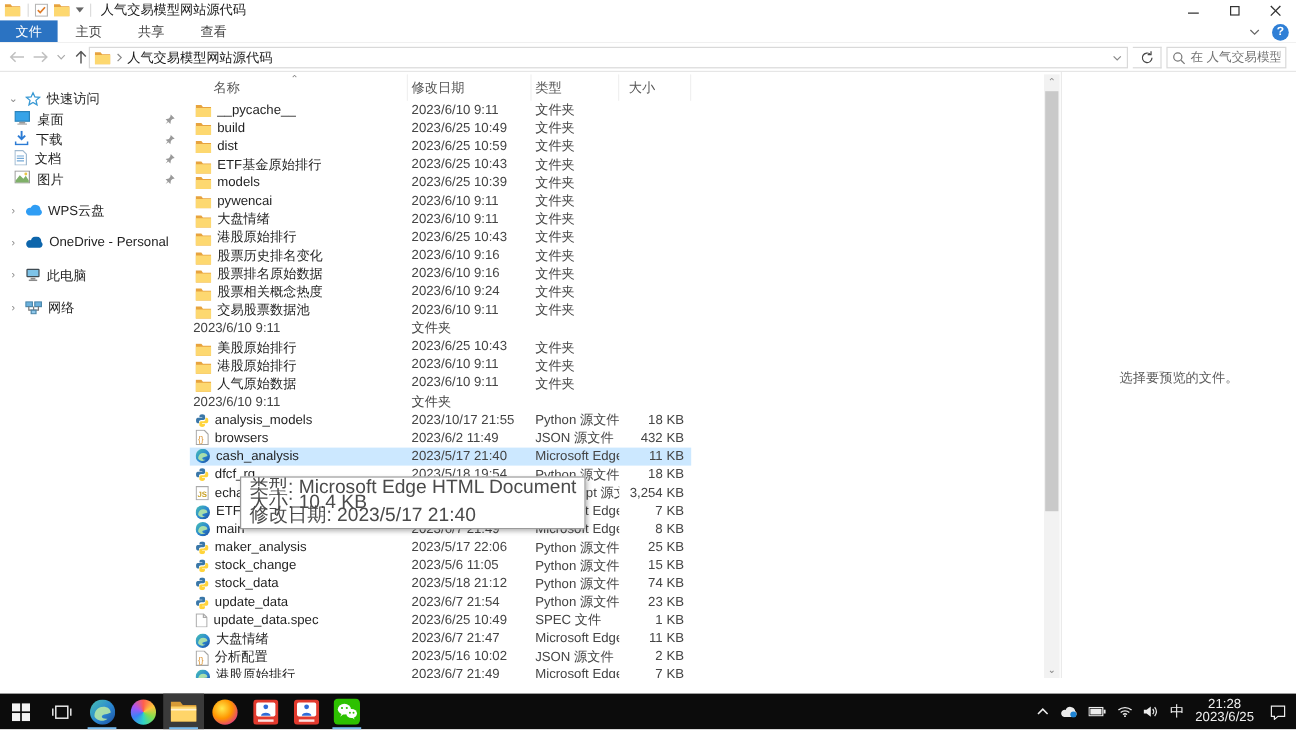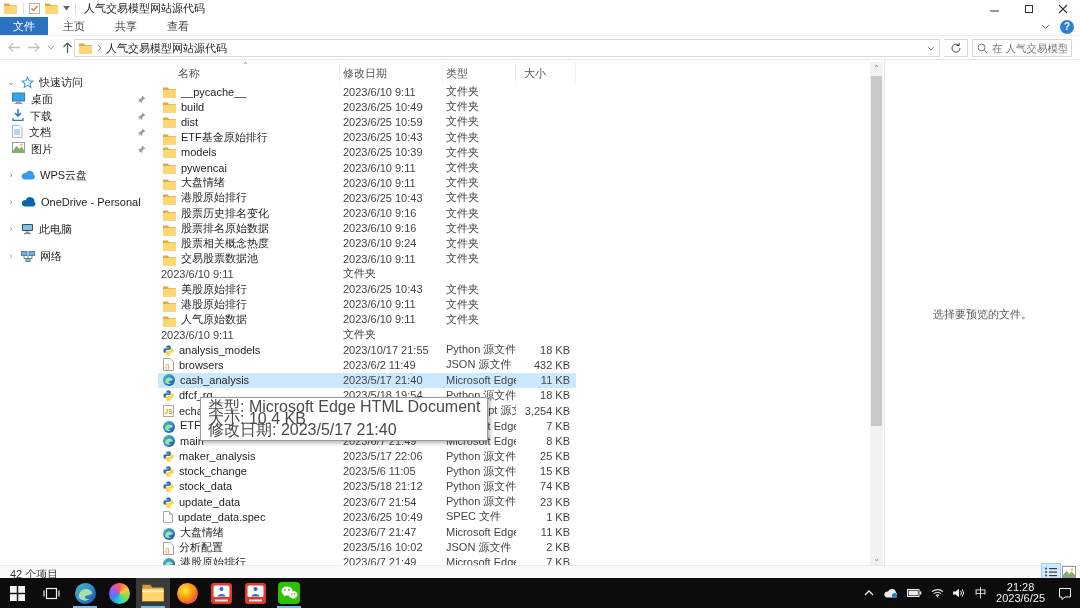--- a/index.html
+++ b/index.html
@@ -834,44 +834,20 @@
   <div class="preview">
     <div class="preview-msg">选择要预览的文件。</div>
   </div>
 
   <div class="tooltip">
     <div>类型: Microsoft Edge HTML Document</div>
     <div>大小: 10.4 KB</div>
     <div>修改日期: 2023/5/17 21:40</div>
   </div>
 
-  <div class="statusbar">
-    <span class="sb-count">42 个项目</span>
-    <div class="view-toggles">
-      <button class="vt-btn active">
-          <svg width="14" height="12">
-            <g fill="#3c3c3c">
-              <circle cx="2" cy="2.5" r="1"></circle>
-              <rect x="5" y="2" width="8" height="1.2"></rect>
-              <circle cx="2" cy="6" r="1"></circle>
-              <rect x="5" y="5.5" width="8" height="1.2"></rect>
-              <circle cx="2" cy="9.5" r="1"></circle>
-              <rect x="5" y="9" width="8" height="1.2"></rect>
-            </g>
-          </svg>
-        </button>
-      <button class="vt-btn">
-          <svg width="14" height="12">
-            <rect x=".5" y=".5" width="13" height="11" fill="#fff" stroke="#9a9a9a"></rect>
-            <path d="M1 9l3.5-4 3 3 2-2.5L13 9v2H1z" fill="#7fb069"></path>
-            <circle cx="10" cy="3.5" r="1.2" fill="#e8c547"></circle>
-          </svg>
-        </button>
-    </div>
-  </div>
 
 
   <div class="taskbar">
     <div id="tb-apps" style="display:flex">
         <button class="tb-app">
           <svg width="15" height="15">
             <rect width="6.8" height="6.8" fill="#f3f3f3"></rect>
             <rect x="8.2" width="6.8" height="6.8" fill="#f3f3f3"></rect>
             <rect y="8.2" width="6.8" height="6.8" fill="#f3f3f3"></rect>
             <rect x="8.2" y="8.2" width="6.8" height="6.8" fill="#f3f3f3"></rect>

